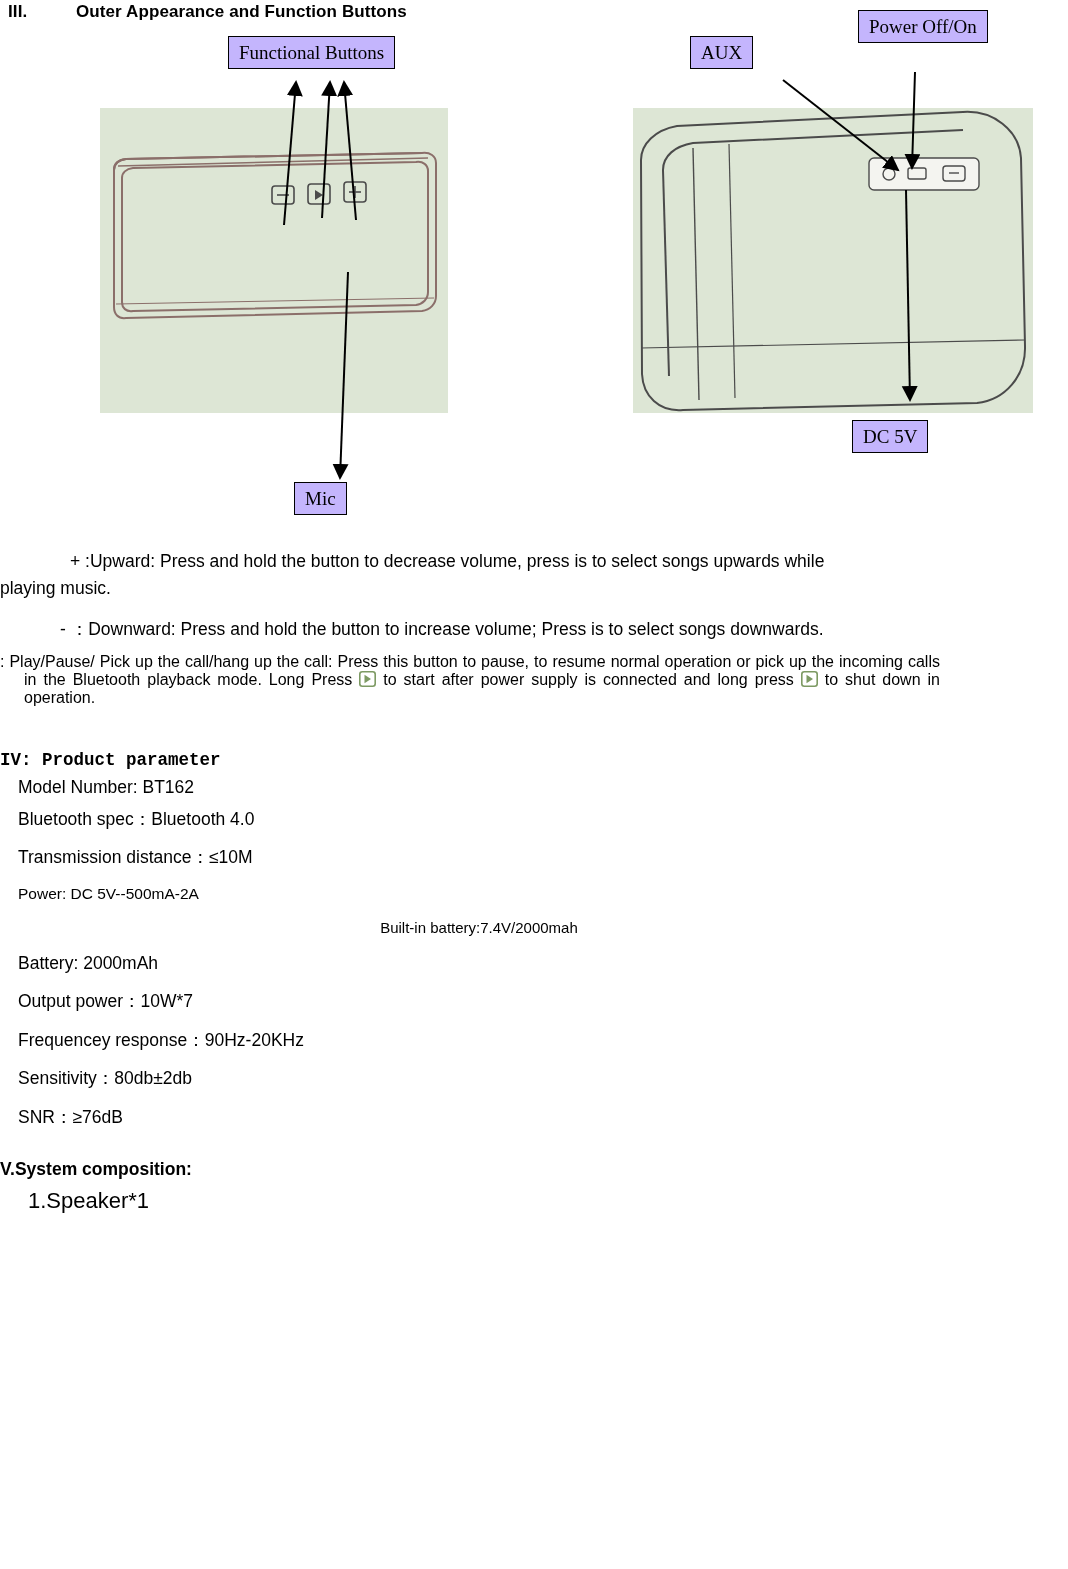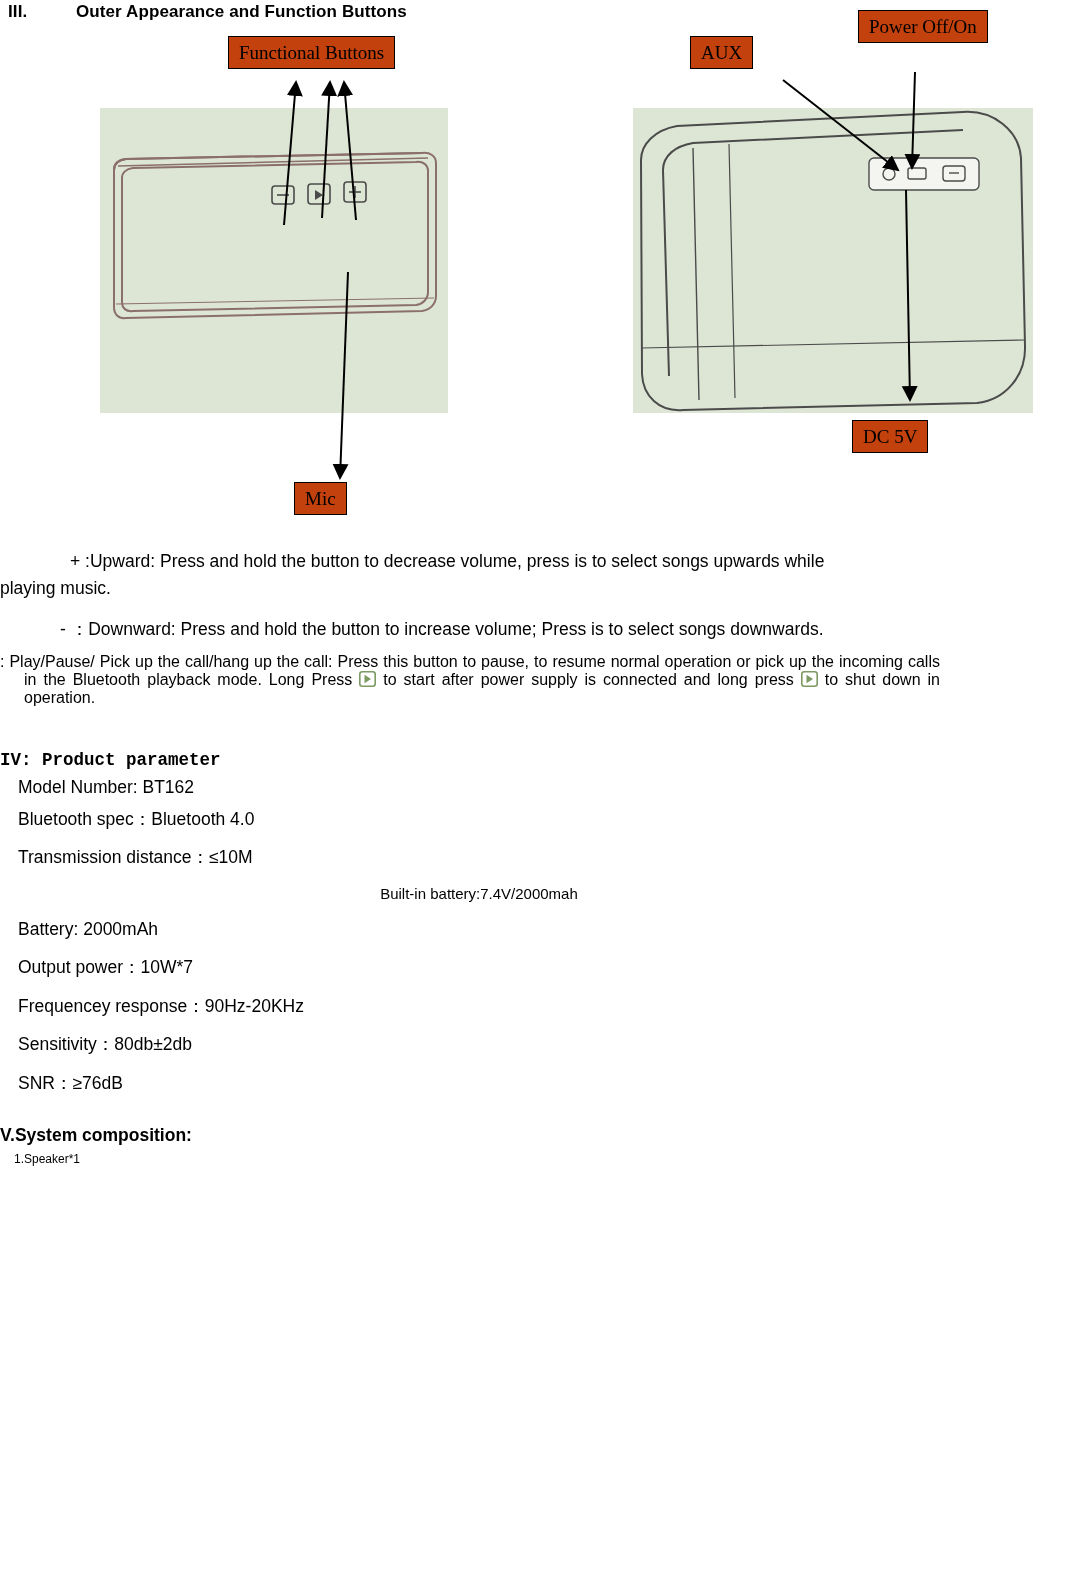--- a/index.html
+++ b/index.html
@@ -52,21 +52,21 @@
   .photo-right {
     left: 633px;
     top: 108px;
     width: 400px;
     height: 305px;
   }
 
   .callout {
     position: absolute;
     border: 1px solid #000;
-    background: #c2410c;
+    background: #c4b5fd;
     font-family: "Liberation Serif", serif;
     font-size: 19px;
     line-height: 1;
     text-align: center;
     padding: 6px 10px;
     white-space: nowrap;
     box-sizing: border-box;
   }
   .c-functional { left: 228px; top: 36px; }
   .c-aux        { left: 690px; top: 36px; }
@@ -140,22 +140,22 @@
   .smaller {
     font-size: 15px;
     text-align: center;
   }
 
   .sys-head {
     font-weight: bold;
     font-size: 17.5px;
   }
   .sys-item {
-    font-size: 12px;
-    padding-left: 14px;
+    font-size: 22px;
+    padding-left: 28px;
   }
 </style>
 </head>
 <body>
 
 <div class="section-heading">
   <span class="num">III.</span><span>Outer Appearance and Function Buttons</span>
 </div>
 
 <div class="figure-area">
@@ -260,20 +260,21 @@
     </span>
     <span>to shut down in operation.</span>
   </div>
 
   <div class="spacer-lg"></div>
 
   <p class="param-head">IV: Product parameter</p>
   <p class="param-line tight">Model Number: BT162</p>
   <p class="param-line">Bluetooth spec：Bluetooth 4.0</p>
   <p class="param-line">Transmission distance：≤10M</p>
+  <p class="param-line small-mono">Power: DC 5V--500mA-2A</p>
   <p class="param-line smaller">Built-in battery:7.4V/2000mah</p>
   <p class="param-line">Battery: 2000mAh</p>
   <p class="param-line">Output power：10W*7</p>
   <p class="param-line">Frequencey response：90Hz-20KHz</p>
   <p class="param-line">Sensitivity：80db±2db</p>
   <p class="param-line">SNR：≥76dB</p>
 
   <div style="height:20px"></div>
 
   <p class="sys-head">V.System composition:</p>

